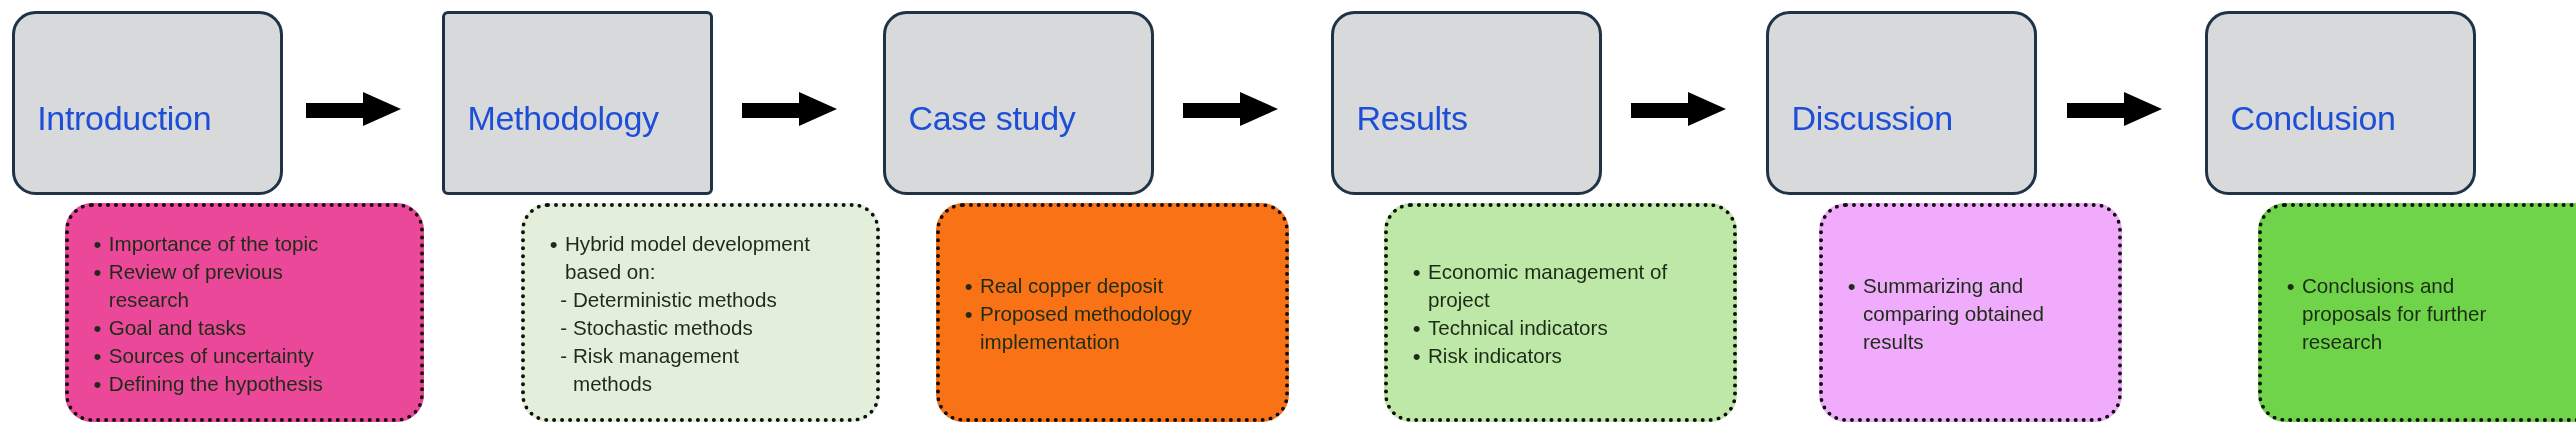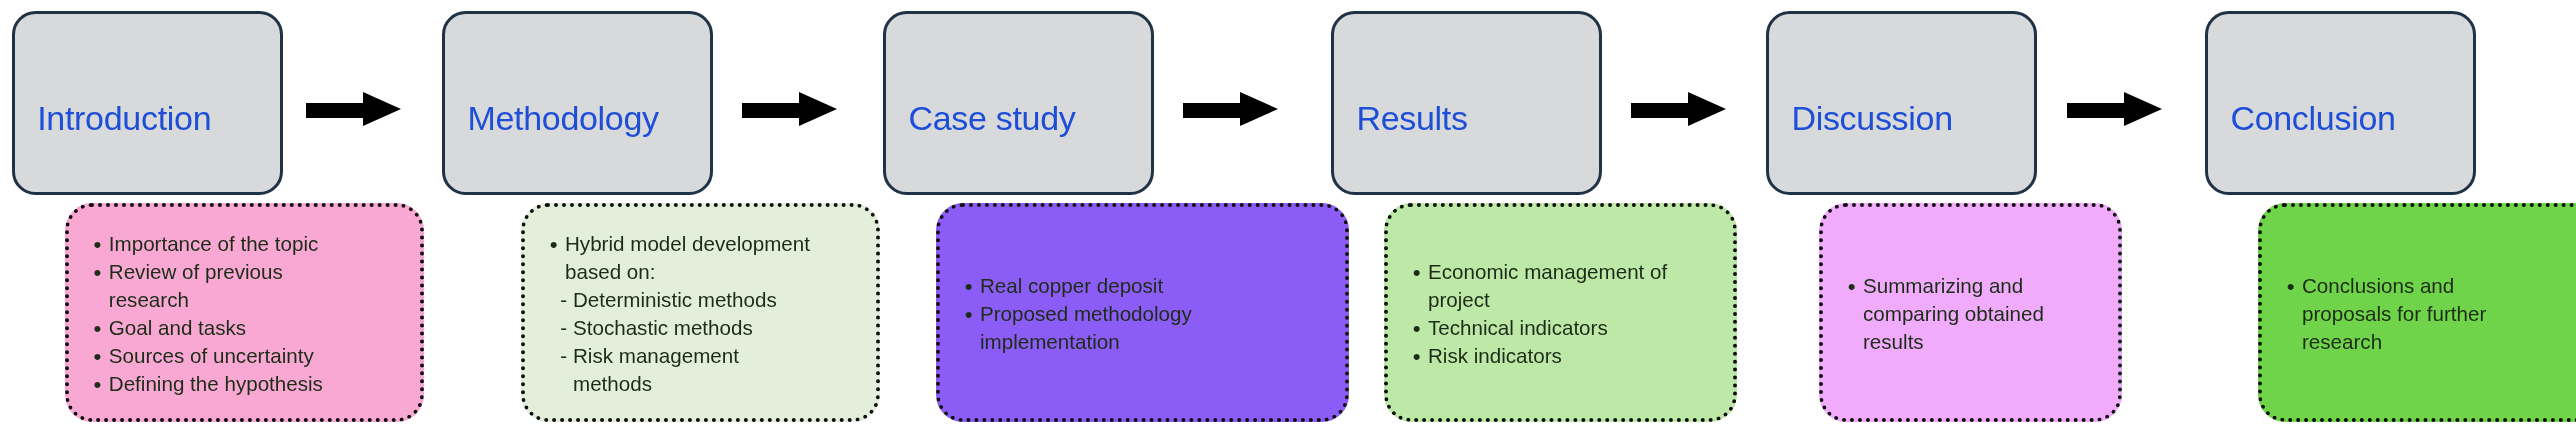--- a/index.html
+++ b/index.html
@@ -114,51 +114,51 @@
   }
 </style>
 </head>
 <body>
 
 <div id="stage">
     <div class="stage-group" style="left: 11.8px;">
       <div class="head-card" style="background: rgb(216, 217, 218); border-color: rgb(31, 50, 70);">
         <div class="head-title">Introduction</div>
       </div>
-      <div class="detail-card" style="background: #f9a8d4; border-color: rgb(16, 16, 16); width: 359px;">
+      <div class="detail-card" style="background: #ec4899; border-color: rgb(16, 16, 16); width: 359px;">
         <ul class="detail-list" style="color: rgb(29, 44, 23);">
           <li class="bullet">Importance of the topic</li>
           <li class="bullet">Review of previous</li>
           <li class="cont">research</li>
           <li class="bullet">Goal and tasks</li>
           <li class="bullet">Sources of uncertainty</li>
           <li class="bullet">Defining the hypothesis</li>
         </ul>
       </div>
     </div>
     <div class="stage-group" style="left: 442px;">
-      <div class="head-card" style="background: rgb(216, 217, 218); border-color: rgb(31, 50, 70);">
+      <div class="head-card" style="background: rgb(216, 217, 218); border-color: rgb(31, 50, 70); border-radius: 6px;">
         <div class="head-title">Methodology</div>
       </div>
       <div class="detail-card" style="background: rgb(227, 239, 218); border-color: rgb(16, 16, 16); width: 359px; margin-left: 26px;">
         <ul class="detail-list" style="color: rgb(29, 44, 23);">
           <li class="bullet">Hybrid model development</li>
           <li class="cont">based on:</li>
           <li class="sub dash">Deterministic methods</li>
           <li class="sub dash">Stochastic methods</li>
           <li class="sub dash">Risk management</li>
           <li class="subcont">methods</li>
         </ul>
       </div>
     </div>
     <div class="stage-group" style="left: 883px;">
       <div class="head-card" style="background: rgb(216, 217, 218); border-color: rgb(31, 50, 70);">
         <div class="head-title">Case study</div>
       </div>
-      <div class="detail-card" style="background: #8b5cf6; border-color: rgb(16, 16, 16); width: 413px;">
+      <div class="detail-card" style="background: #f97316; border-color: rgb(16, 16, 16); width: 353px;">
         <ul class="detail-list" style="color: rgb(29, 44, 23);">
           <li class="bullet">Real copper deposit</li>
           <li class="bullet">Proposed methodology</li>
           <li class="cont">implementation</li>
         </ul>
       </div>
     </div>
     <div class="stage-group" style="left: 1331px;">
       <div class="head-card" style="background: rgb(216, 217, 218); border-color: rgb(31, 50, 70);">
         <div class="head-title">Results</div>

